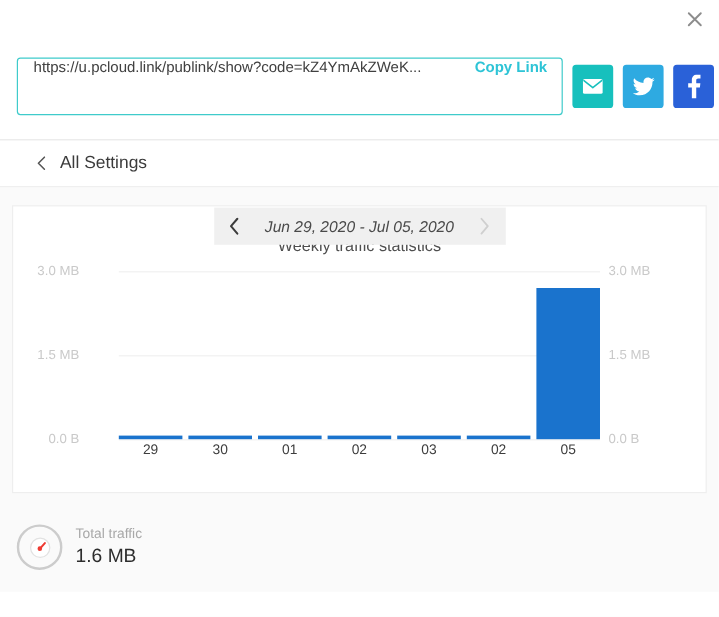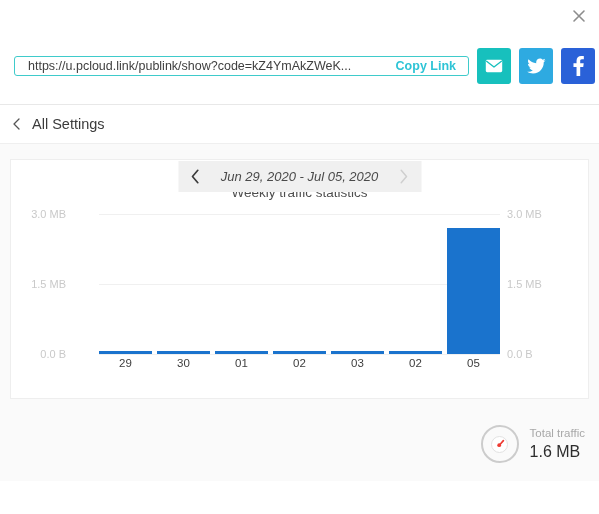--- a/index.html
+++ b/index.html
@@ -44,26 +44,26 @@
   
   .link-row {
     display: flex;
     align-items: center;
     padding: 12px 14px 0 14px;
     box-sizing: border-box;
   }
   .link-field {
     flex: 0 0 auto;
     width: 455px;
-    height: 20px;
+    height: 48px;
     border: 1px solid #3fcbcb;
     border-radius: 3px;
     background: #ffffff;
     display: flex;
-    align-items: center;
+    align-items: flex-start;
     box-sizing: border-box;
     padding: 0 12px 0 13px;
     overflow: hidden;
   }
   .link-url {
     flex: 1 1 auto;
     font-size: 12.5px;
     color: #404040;
     white-space: nowrap;
     overflow: hidden;
@@ -103,20 +103,21 @@
     margin-top: 20px;
     height: 1px;
     background: #e8e8e8;
     width: 100%;
   }
   .back-row {
     display: flex;
     align-items: center;
     padding: 11px 0 11px 10px;
     cursor: pointer;
+    margin-left: 18px;
   }
   .back-chevron {
     width: 14px;
     height: 14px;
     margin-right: 8px;
     flex: 0 0 auto;
   }
   .back-chevron svg { display: block; }
   .back-label {
     font-size: 14.5px;
@@ -253,21 +254,21 @@
     display: flex;
     align-items: center;
     box-sizing: border-box;
     padding: 0 14px;
   }
   .footer-item {
     flex: 1 1 0;
     display: flex;
     align-items: center;
   }
-  .footer-item.right { justify-content: flex-end; }
+  .footer-item.right { }
   .footer-item.center { justify-content: center; padding-right: 20px; }
   .stat-icon {
     width: 34px;
     height: 34px;
     border-radius: 50%;
     border: 2px solid #cccccc;
     display: flex;
     align-items: center;
     justify-content: center;
     flex: 0 0 auto;

